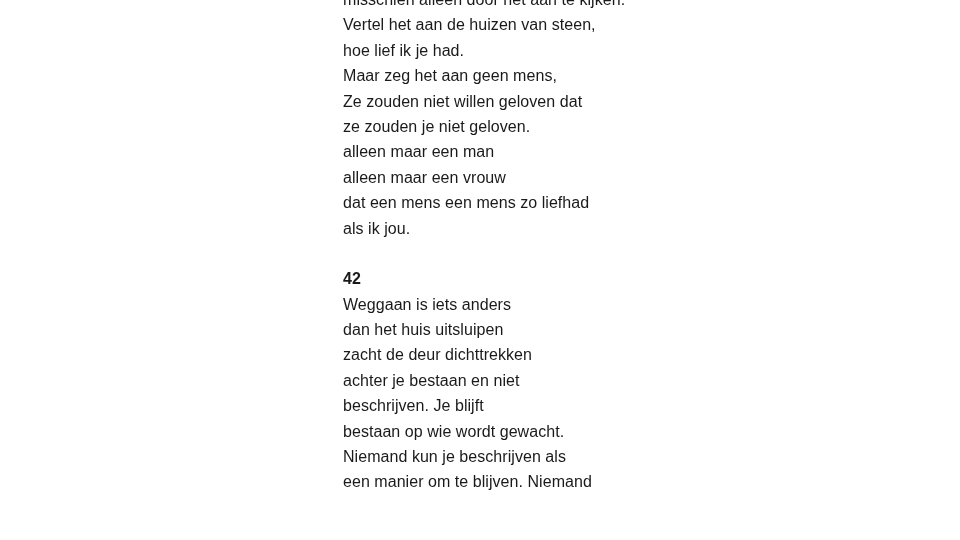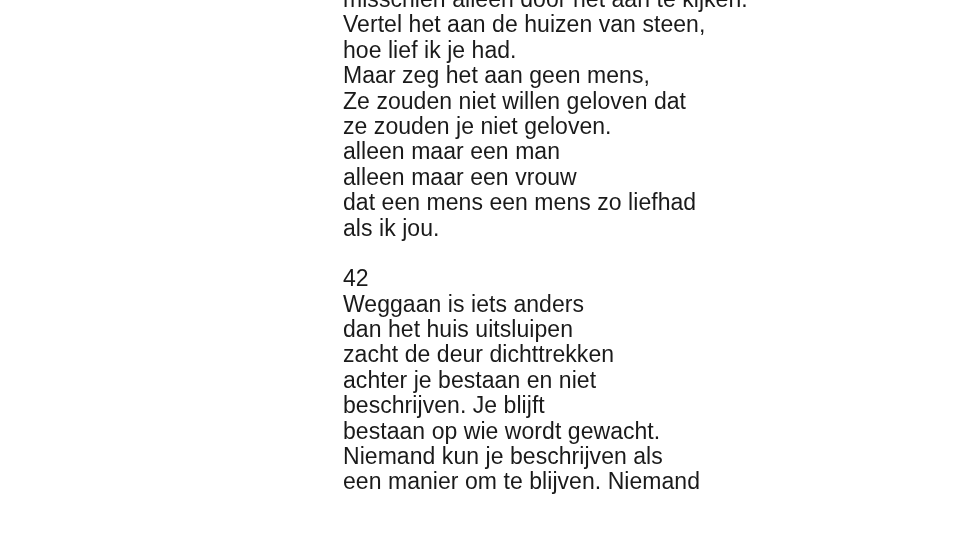--- a/index.html
+++ b/index.html
@@ -13,27 +13,27 @@
   .page {
     position: absolute; left: 0; top: 0; width: 960px; height: 540px;
     overflow: hidden; background: #fff;
   }
   .poem {
     position: absolute;
     left: 343px;
     margin: 0; padding: 0;
   }
   .line {
-    font-size: 23px;
+    font-size: 16px;
     line-height: 25.4px;
     height: 25.4px;
     white-space: nowrap;
     letter-spacing: 0.05px;
   }
-  .num { font-weight: normal; }
+  .num { font-weight: bold; }
   .spacer { height: 25.4px; }
 </style>
 </head>
 <body>
 
 <div class="page">
   <div class="poem" style="top:-13px;">
     <div class="line">misschien alleen door het aan te kijken.</div>
     <div class="line">Vertel het aan de huizen van steen,</div>
     <div class="line">hoe lief ik je had.</div>

